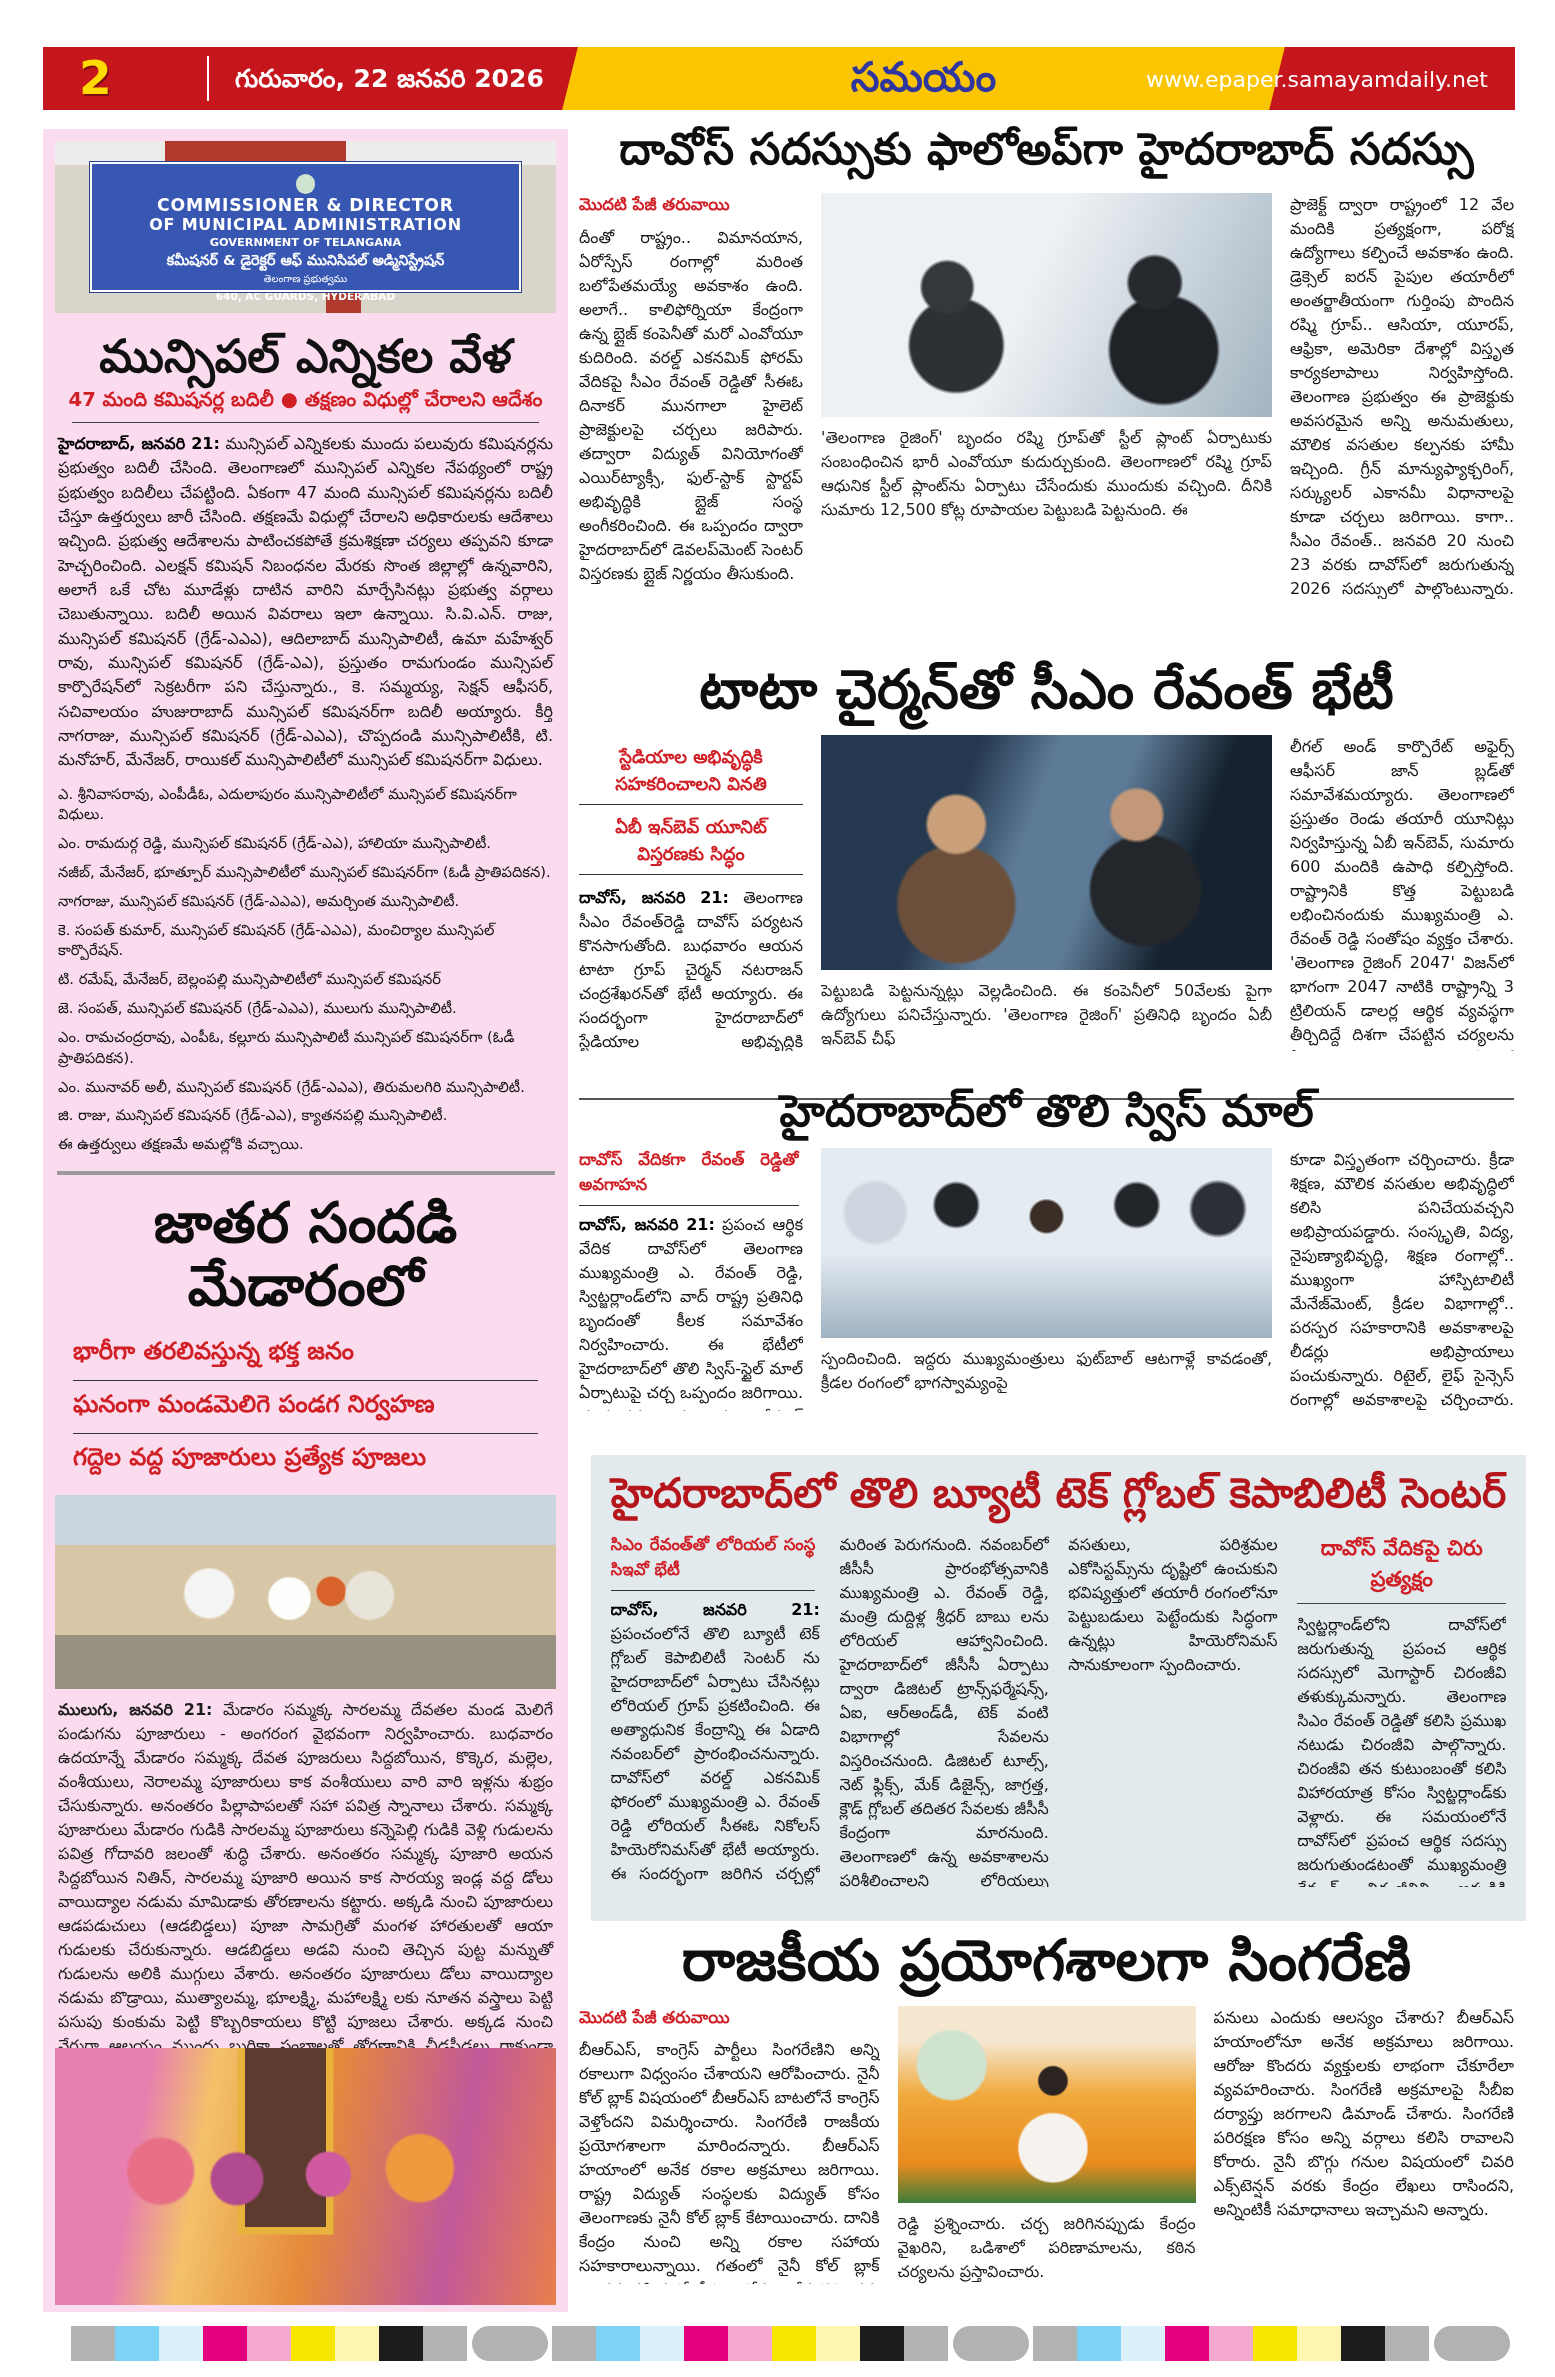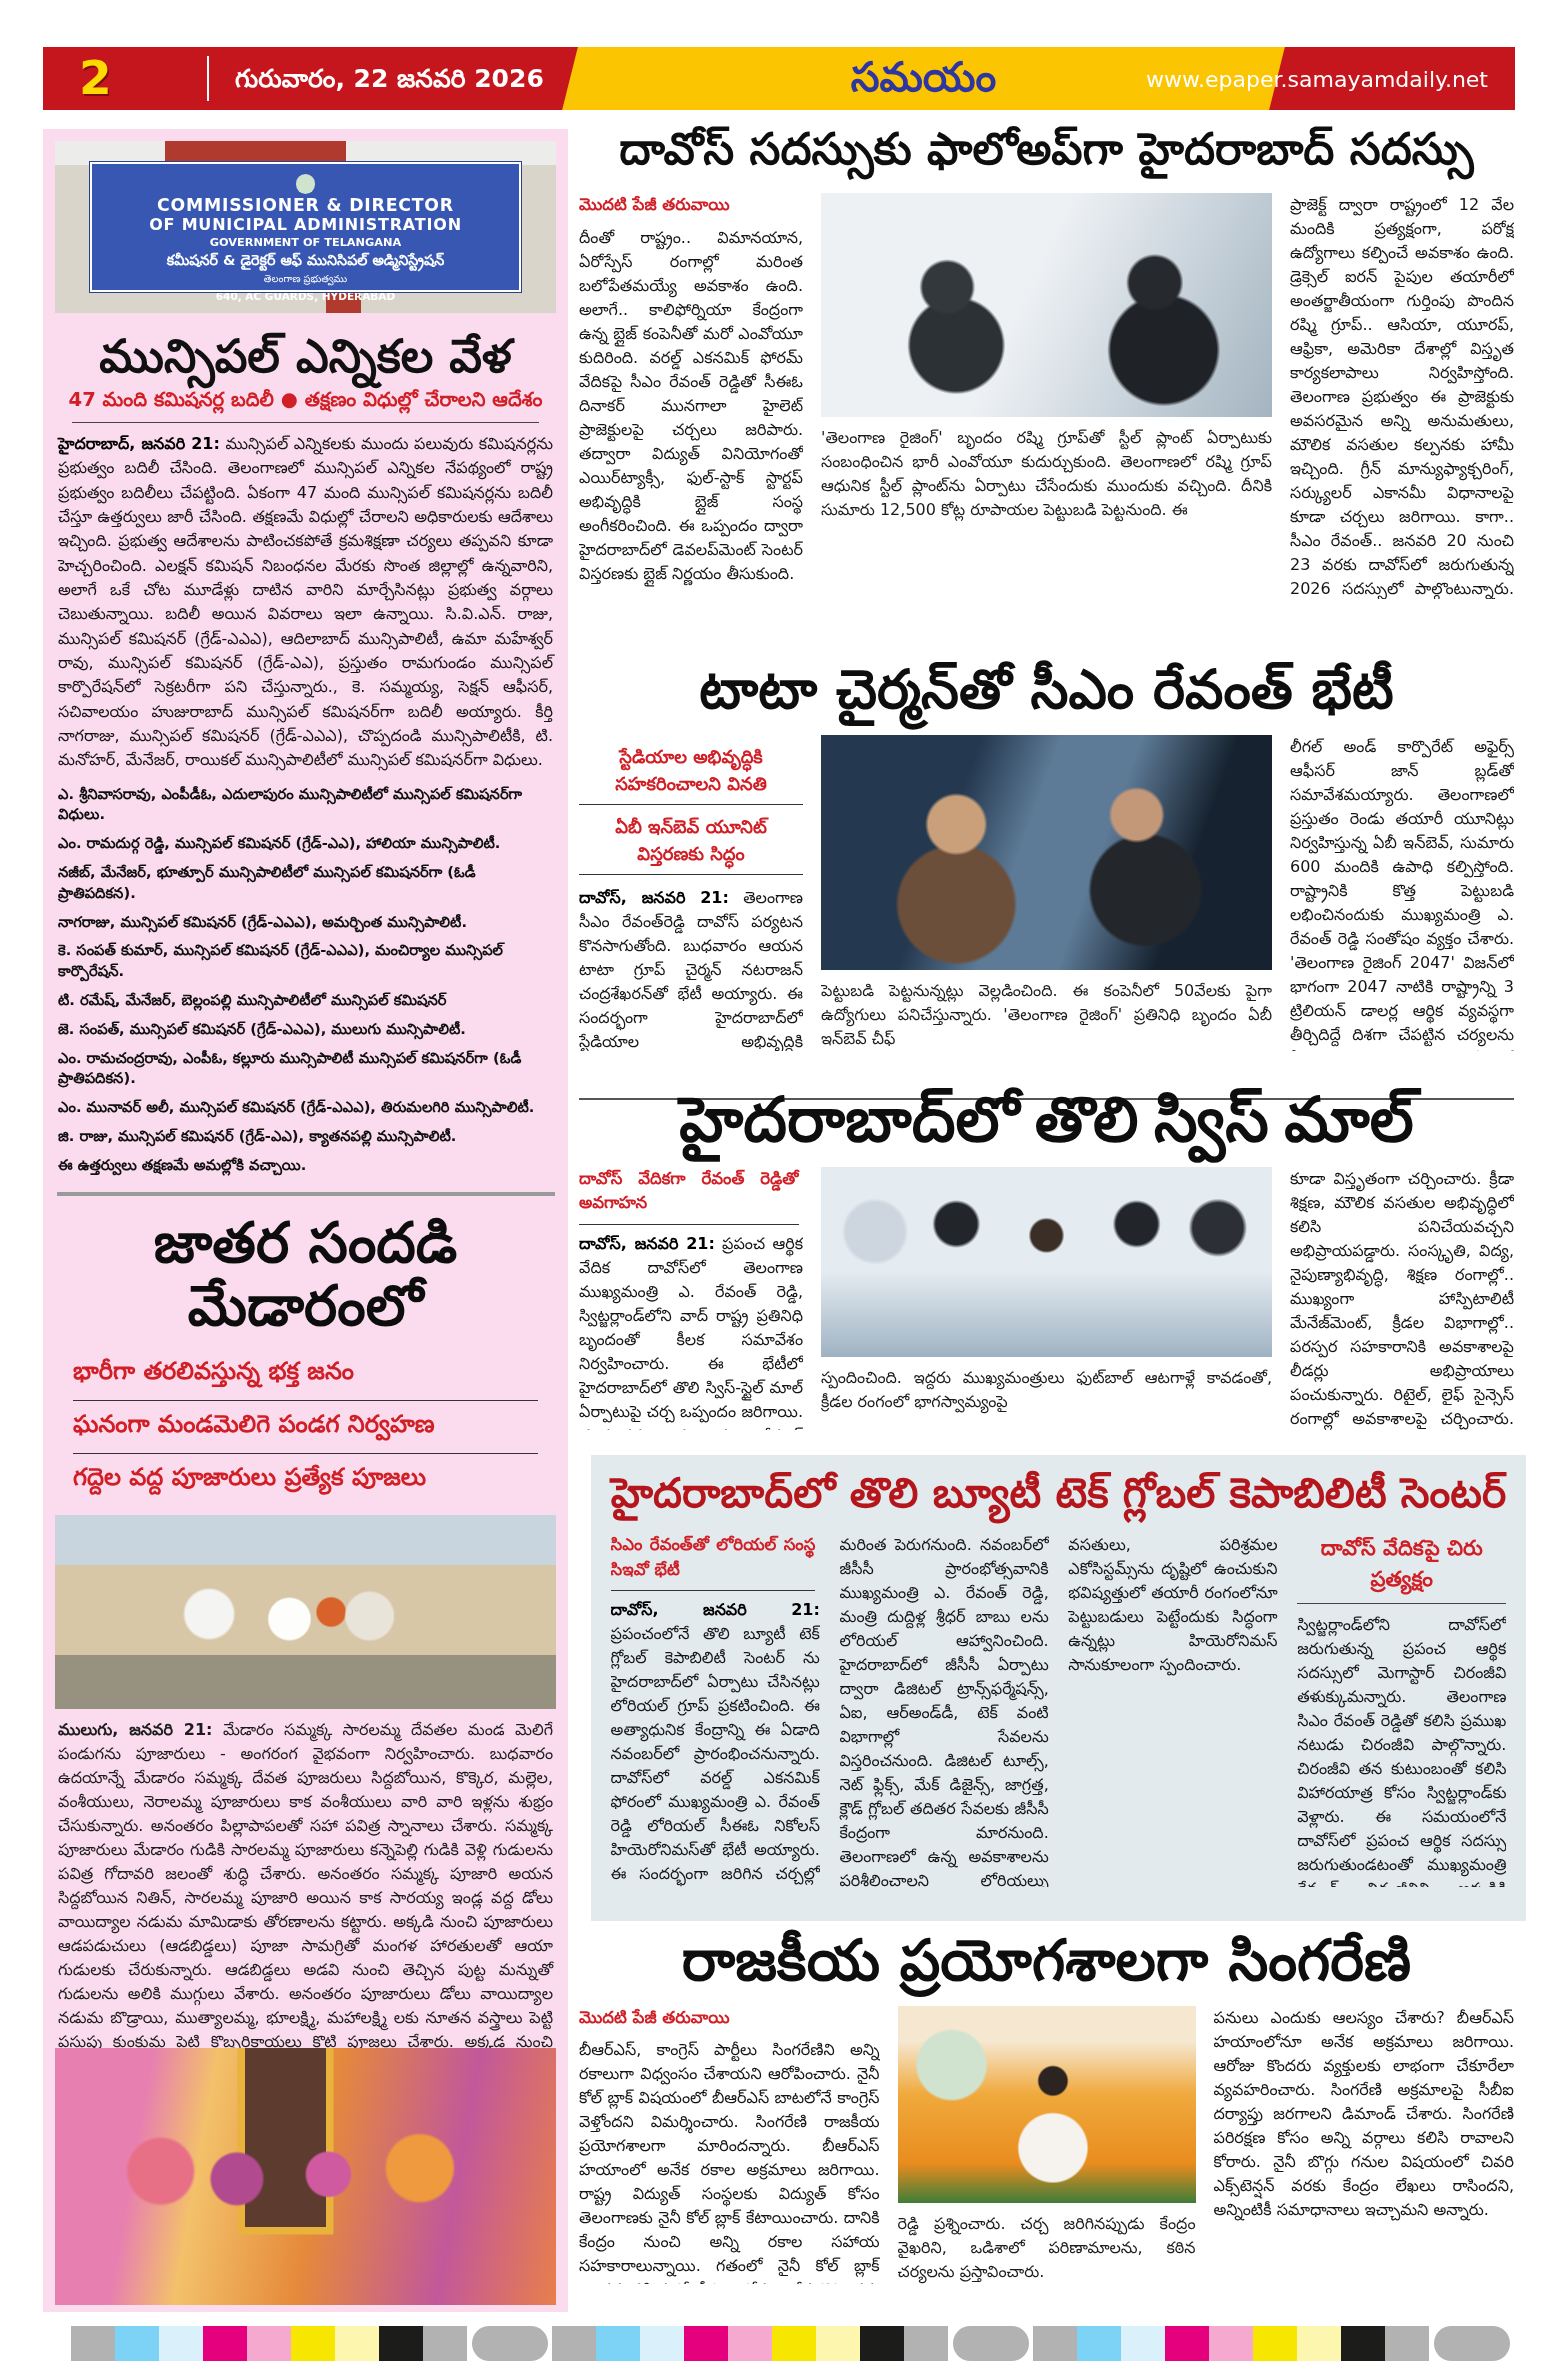--- a/index.html
+++ b/index.html
@@ -36,21 +36,21 @@
   .sb5{font-size:9.8px;margin-top:1.5px;}
   .sb6{font-size:10.5px;font-weight:bold;margin-top:3px;}
 
   .muni-headline{margin:18px 4.5px 6px;text-align:center;font-size:46px;font-weight:bold;
                  color:#111;line-height:1.1;}
   .muni-subhead{text-align:center;color:#d11f26;font-size:19.6px;font-weight:bold;margin:4.5px 7.5px;}
   .thin-rule{border:0;border-top:1.5px solid #444;margin:7.5px 29px;}
   .muni-body{font-size:16px;line-height:1.52;text-align:justify;padding:1.5px 15px 0;color:#141414;}
   .muni-body b{color:#000;}
   .transfers{padding:3px 15px 0;}
-  .transfer{font-size:14.7px;font-weight:bold;line-height:1.4;margin-top:8.3px;color:#101010;}
+  .transfer{font-size:14.7px;font-weight:normal;line-height:1.4;margin-top:8.3px;color:#101010;}
   .gray-rule{border:0;height:3.8px;background:#9a9a9a;margin:16.6px 13.5px;}
 
   .medaram-headline{ text-align:center;font-weight:bold;color:#0d0d0d;font-size:56px;line-height:1.12;}
   .med-subs{margin:10.5px 30px 4.5px;}
   .med-sub{color:#d11f26;font-size:24px;font-weight:bold;padding:9px 0;}
   .med-sub:not(:last-child){border-bottom:1.5px solid #333;}
   .med-photo1{margin:9px 12px;height:194px;position:relative;overflow:hidden;
      background:linear-gradient(#c8d4de 0 26%,#d8c7a6 26% 72%,#97917f 72% 100%);}
   .med-photo1::before{content:"";position:absolute;left:18%;top:30%;width:64%;height:52%;
      background:radial-gradient(circle at 20% 40%,#f4f4f2 0 9%,transparent 10%),
@@ -96,21 +96,21 @@
   .t-sub:first-child{border-top:0;}
   .t-body{margin-top:10.5px;}
   .tata-photo{height:265px;background:
       radial-gradient(circle at 30% 38%,#caa07a 0 8%,transparent 9%),
       radial-gradient(circle at 30% 72%,#6b4f3a 0 16%,transparent 17%),
       radial-gradient(circle at 70% 34%,#c29879 0 7%,transparent 8%),
       radial-gradient(circle at 72% 66%,#23262b 0 15%,transparent 16%),
       linear-gradient(110deg,#24384f 0 30%,#5d7a96 45% 60%,#16222f 78% 100%);}
 
   .swiss{top:1088px;height:364px;}
-  .swiss .art-headline{font-size:62px;font-family:Liberation Serif, serif;}
+  .swiss .art-headline{font-size:44px;}
   .swiss .cols{margin-top:13.5px;height:263px;}
   .swiss-photo{height:190px;background:
       radial-gradient(circle at 12% 34%,#cdd6de 0 7%,transparent 8%),
       radial-gradient(circle at 30% 30%,#22262b 0 6%,transparent 7%),
       radial-gradient(circle at 50% 36%,#3b2e26 0 6%,transparent 7%),
       radial-gradient(circle at 70% 30%,#22262b 0 6%,transparent 7%),
       radial-gradient(circle at 88% 32%,#2c3036 0 6%,transparent 7%),
       linear-gradient(#e4ebf1 0 55%,#9fb2c2 100%);}
 
   .beauty{top:1455px;height:466px;background:#e2eaee;box-sizing:border-box;padding:16.6px 19.6px;margin-left:12px;}

